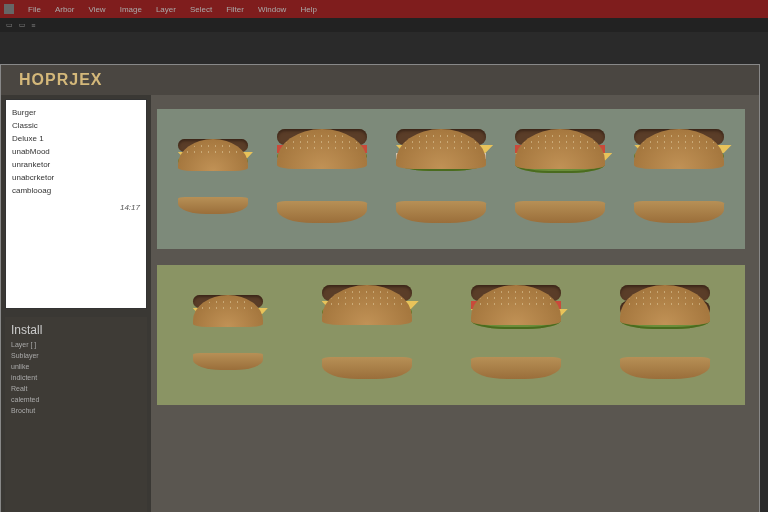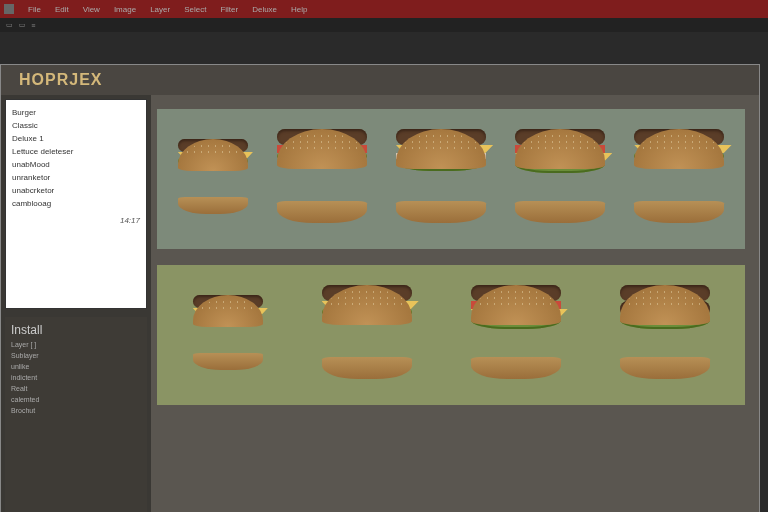--- a/index.html
+++ b/index.html
@@ -43,27 +43,27 @@
 .bun-bot{ position:absolute; width:100%; height:22%; background:linear-gradient(#b79056,#9a6e3a); border-radius:10% 10% 40% 40% / 10% 10% 60% 60%; bottom:6%; }
 .onion  { background:#d8c8b8; top:42%; height:6%; }
 
 </style>
 </head>
 <body>
 
 <div class="menubar">
   <span class="menu-icon"></span>
   <span>File</span>
-  <span>Edit</span>
+  <span>Arbor</span>
   <span>View</span>
   <span>Image</span>
   <span>Layer</span>
   <span>Select</span>
   <span>Filter</span>
-  <span>Deluxe</span>
+  <span>Window</span>
   <span>Help</span>
 </div>
 
 <div class="toolbar">
   <span class="tool-btn">▭</span>
   <span class="tool-btn">▭</span>
   <span class="tool-btn">≡</span>
 </div>
 
 <div class="app-window">
@@ -71,21 +71,20 @@
     <div class="app-title">HOPRJEX</div>
   </div>
 
   <div class="app-body">
     <div class="sidebar">
 
       <div class="panel">
         <div class="panel-item">Burger</div>
         <div class="panel-item">Classic</div>
         <div class="panel-item">Deluxe 1</div>
-        <div class="panel-item">Lettuce deleteser</div>
         <div class="panel-item">unabMood</div>
         <div class="panel-item">unranketor</div>
         <div class="panel-item">unabcrketor</div>
         <div class="panel-item">camblooag</div>
         <div class="panel-footer">14:17</div>
       </div>
 
       <div class="lower-panel">
         <div class="lp-label">Install</div>
         <div class="lp-row">Layer  [ ]</div>

